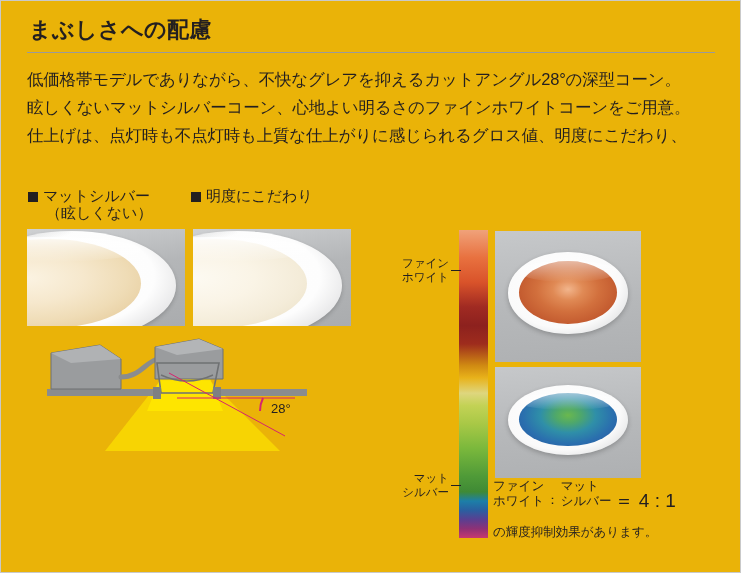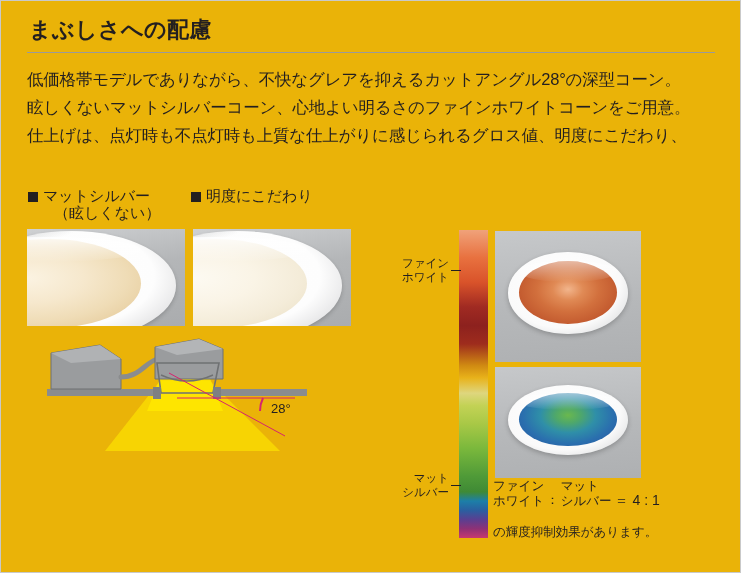--- a/index.html
+++ b/index.html
@@ -66,21 +66,21 @@
   #caption-matte  { left: 27px;  top: 186px; }
   #caption-white  { left: 190px; top: 186px; }
   .sq-bullet {
     display: inline-block;
     width: 10px;
     height: 10px;
     background: #231f20;
     margin-right: 5px;
     vertical-align: -1px;
   }
-  .caption-sub { display: block; margin-left: 26px; }
+  .caption-sub { display: block; margin-left: 18px; }
 
   
   .photo {
     position: absolute;
     overflow: hidden;
     background: #b9bbbd;
   }
   #photo-matte { left: 26px;  top: 228px; width: 158px; height: 97px; }
   #photo-white { left: 192px; top: 228px; width: 158px; height: 97px; }
 
@@ -260,21 +260,21 @@
   }
   .ratio-colon {
     margin: 0 2px;
     align-self: flex-end;
     padding-bottom: 1px;
   }
   #ratio-eq {
     margin-left: 3px;
     align-self: flex-end;
     padding-bottom: 1px;
-    font-size: 14px;
+    font-size: 19px;
   }
   #ratio-note { margin-top: 16px; }
 </style>
 </head>
 <body>
 
 <div id="page">
 
   <div id="page-title">まぶしさへの配慮</div>
   <div id="title-divider"></div>

